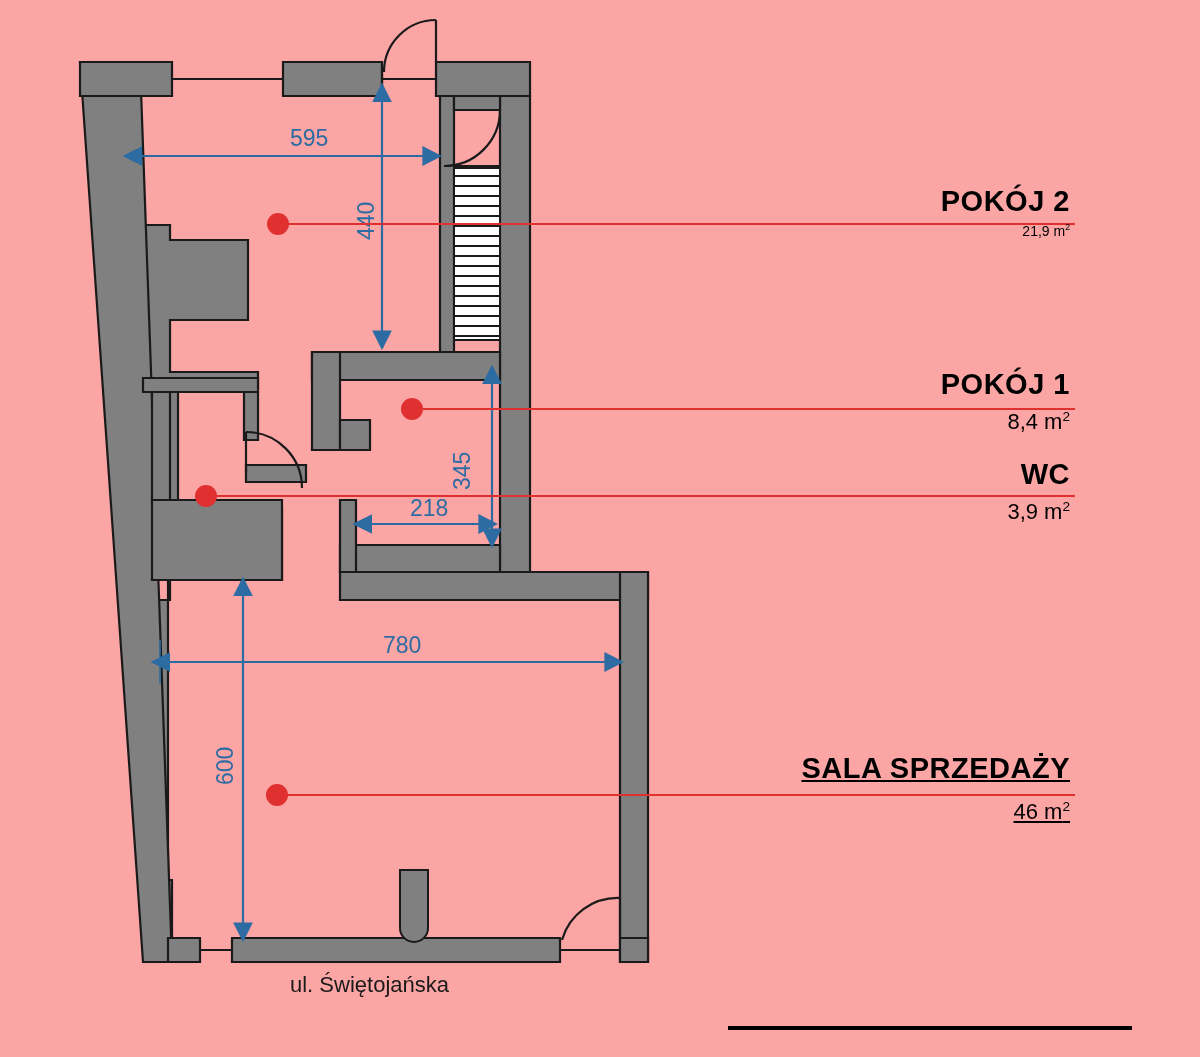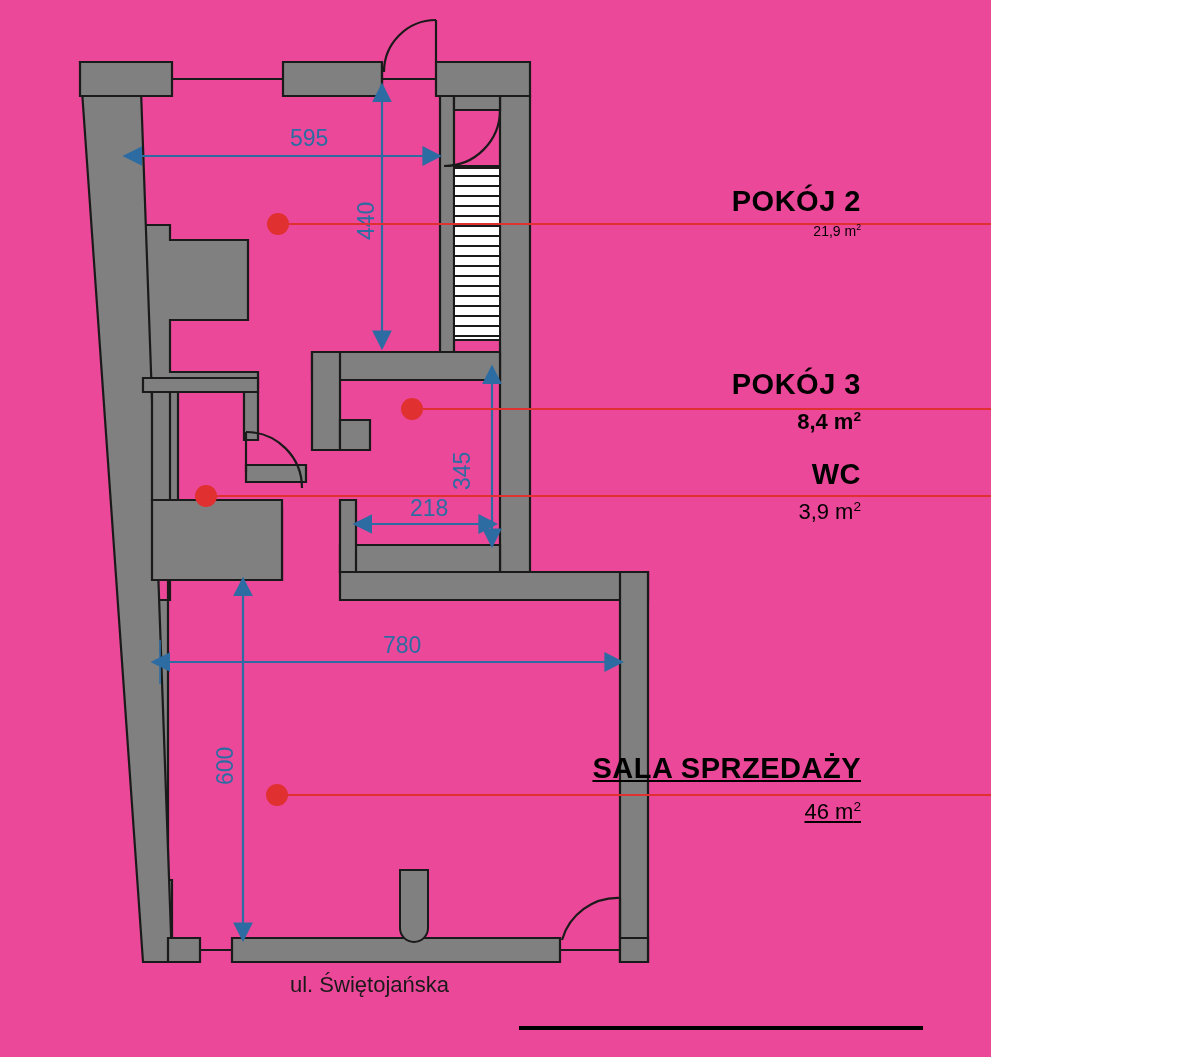--- a/index.html
+++ b/index.html
@@ -5,23 +5,23 @@
   html, body {
     margin: 0;
     padding: 0;
     background: #ffffff;
   }
   body {
     font-family: "Liberation Sans", sans-serif;
   }
   #page {
     position: relative;
-    width: 991px;
+    width: 1200px;
     height: 1057px;
-    background: #ec4899;
+    background: #fca5a5;
     overflow: hidden;
   }
   #floorplan-svg {
     position: absolute;
     left: 0;
     top: 0;
   }
   .label-block {
     position: absolute;
     text-align: right;
@@ -38,21 +38,21 @@
   }
   .label-area sup {
     font-size: 0.62em;
     vertical-align: super;
   }
   #lbl-pokoj2 { right: 130px; top: 185px; }
   #lbl-pokoj2 .label-title { font-size: 29px; }
   #lbl-pokoj2 .label-area { font-size: 14px; margin-top: 4px; }
   #lbl-pokoj1 { right: 130px; top: 368px; }
   #lbl-pokoj1 .label-title { font-size: 29px; }
-  #lbl-pokoj1 .label-area { font-size: 22px; margin-top: 8px; font-weight: bold; }
+  #lbl-pokoj1 .label-area { font-size: 22px; margin-top: 8px; }
   #lbl-wc { right: 130px; top: 458px; }
   #lbl-wc .label-title { font-size: 29px; }
   #lbl-wc .label-area { font-size: 22px; margin-top: 8px; }
   #lbl-sala { right: 130px; top: 752px; text-decoration: underline; }
   #lbl-sala .label-title { font-size: 29px; }
   #lbl-sala .label-area { font-size: 22px; margin-top: 14px; }
   #street-label {
     position: absolute;
     left: 290px;
     top: 972px;
@@ -239,21 +239,21 @@
       <circle cx="277" cy="795" r="11"></circle>
     </g>
   </svg>
 
   <div class="label-block" id="lbl-pokoj2">
     <div class="label-title">POKÓJ 2</div>
     <div class="label-area"><span>21,9 m</span><sup>2</sup></div>
   </div>
 
   <div class="label-block" id="lbl-pokoj1">
-    <div class="label-title">POKÓJ 3</div>
+    <div class="label-title">POKÓJ 1</div>
     <div class="label-area"><span>8,4 m</span><sup>2</sup></div>
   </div>
 
   <div class="label-block" id="lbl-wc">
     <div class="label-title">WC</div>
     <div class="label-area"><span>3,9 m</span><sup>2</sup></div>
   </div>
 
   <div class="label-block" id="lbl-sala">
     <div class="label-title">SALA SPRZEDAŻY</div>

